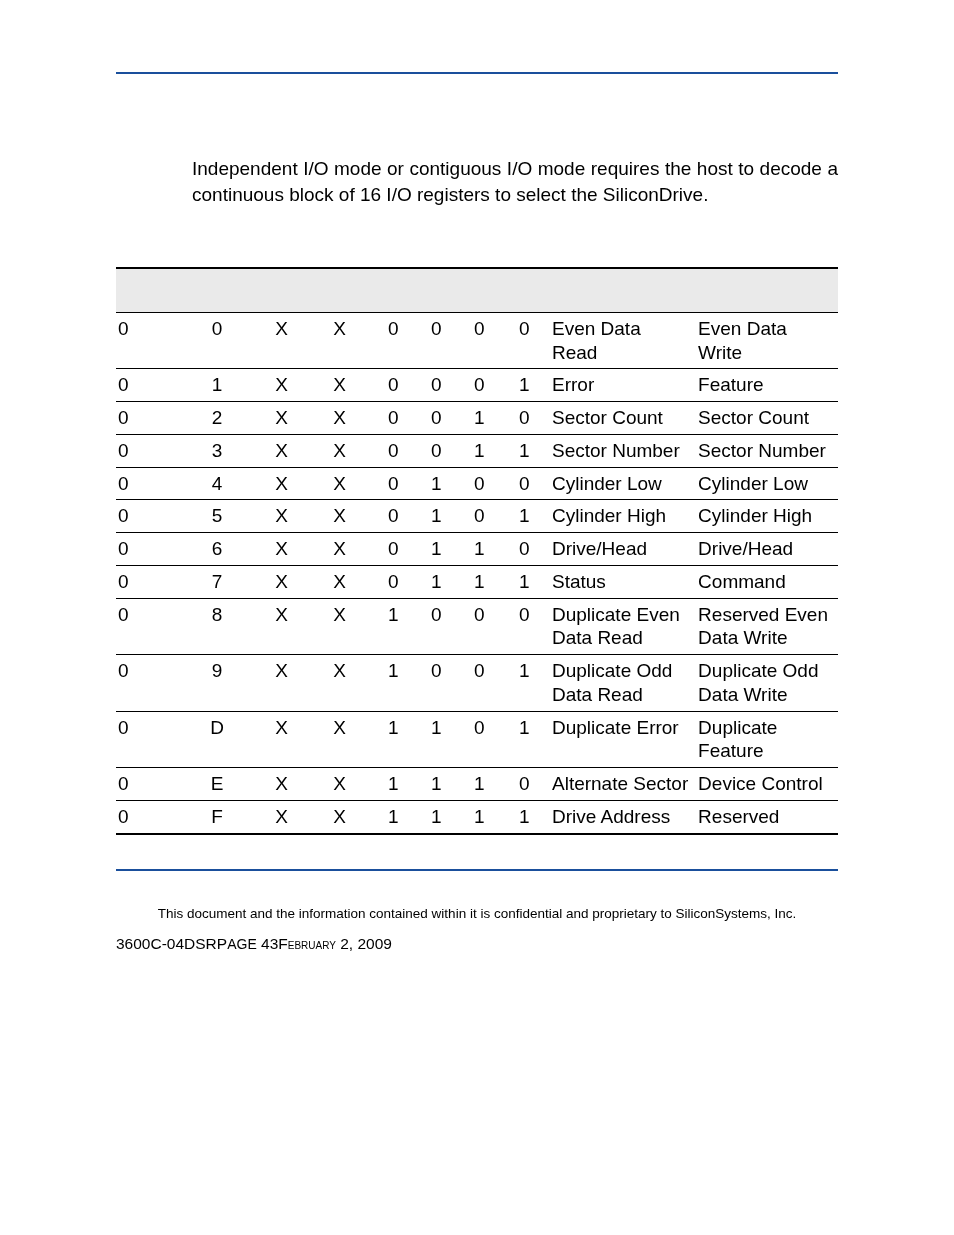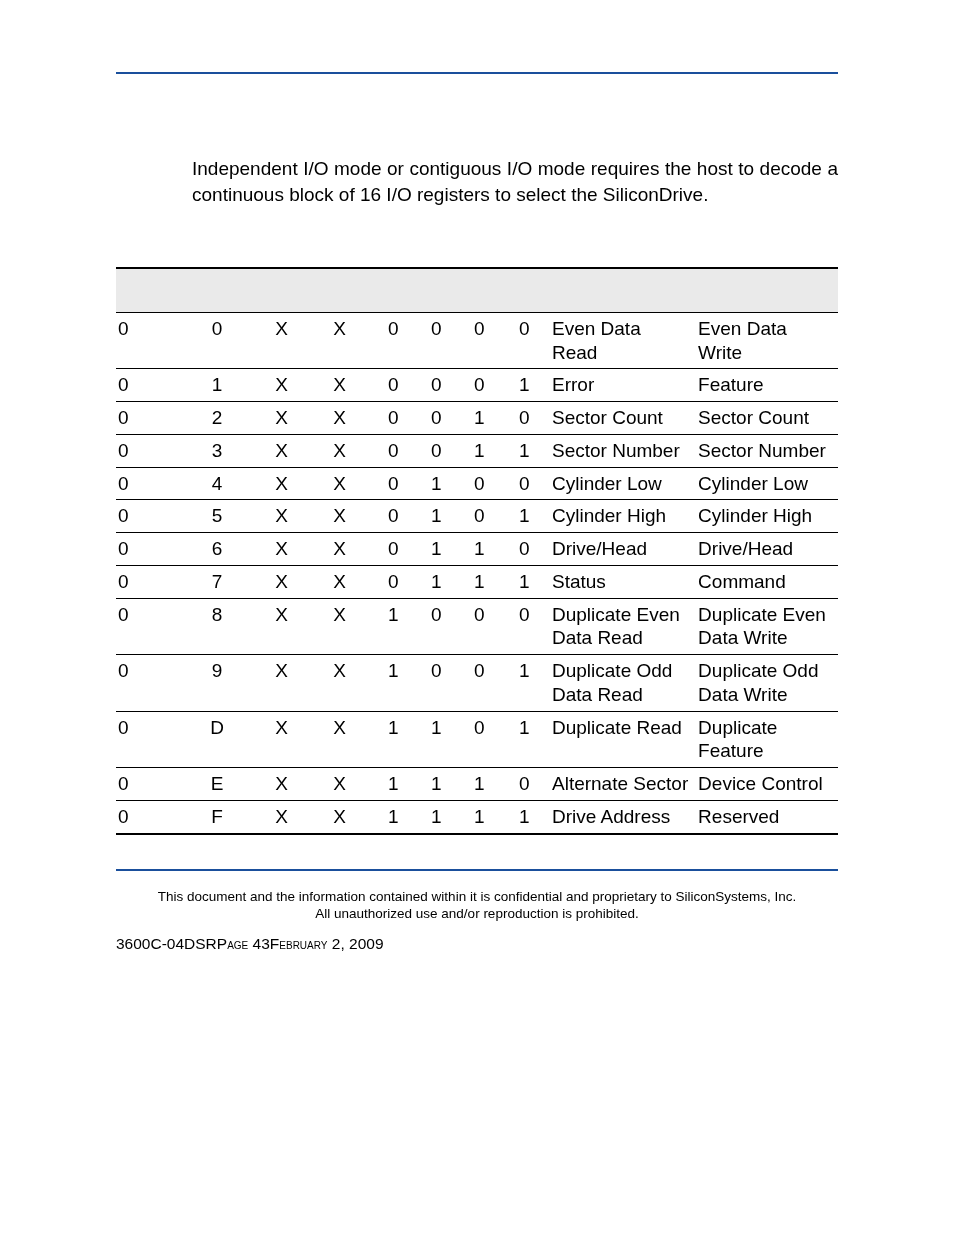--- a/index.html
+++ b/index.html
@@ -203,21 +203,21 @@
         <tr>
           <td class="c0">0</td>
           <td class="c1">8</td>
           <td class="c2">X</td>
           <td class="c3">X</td>
           <td class="c4">1</td>
           <td class="c5">0</td>
           <td class="c6">0</td>
           <td class="c7">0</td>
           <td class="c8">Duplicate Even Data Read</td>
-          <td class="c9">Duplicate Even Data Write</td>
+          <td class="c9">Reserved Even Data Write</td>
         </tr>
         <tr>
           <td class="c0">0</td>
           <td class="c1">9</td>
           <td class="c2">X</td>
           <td class="c3">X</td>
           <td class="c4">1</td>
           <td class="c5">0</td>
           <td class="c6">0</td>
           <td class="c7">1</td>
@@ -226,21 +226,21 @@
         </tr>
         <tr>
           <td class="c0">0</td>
           <td class="c1">D</td>
           <td class="c2">X</td>
           <td class="c3">X</td>
           <td class="c4">1</td>
           <td class="c5">1</td>
           <td class="c6">0</td>
           <td class="c7">1</td>
-          <td class="c8">Duplicate Read</td>
+          <td class="c8">Duplicate Error</td>
           <td class="c9">Duplicate Feature</td>
         </tr>
         <tr>
           <td class="c0">0</td>
           <td class="c1">E</td>
           <td class="c2">X</td>
           <td class="c3">X</td>
           <td class="c4">1</td>
           <td class="c5">1</td>
           <td class="c6">1</td>
@@ -260,26 +260,25 @@
           <td class="c8">Drive Address</td>
           <td class="c9">Reserved</td>
         </tr>
       </tbody>
   </table>
 
   <div class="bottom-rule"></div>
 
   <div class="disclaimer">
     <span>This document and the information contained within it is confidential and proprietary to SiliconSystems, Inc.</span><br>
-    <span>All unauthorized use and/or reproduction is prohibited.</span>
   </div>
 
   <div class="footer">
     <div>3600C-04DSR</div>
     <div class="center">
-      <span>P</span><span style="font-size:10px;">AGE</span><span> 43</span>
+      <span>P</span><span style="font-size:14px;">AGE</span><span> 43</span>
     </div>
     <div>
       <span>F</span><span style="font-size:10px;">EBRUARY</span><span> 2, 2009</span>
     </div>
   </div>
 
 </div>
 
 </body></html>

